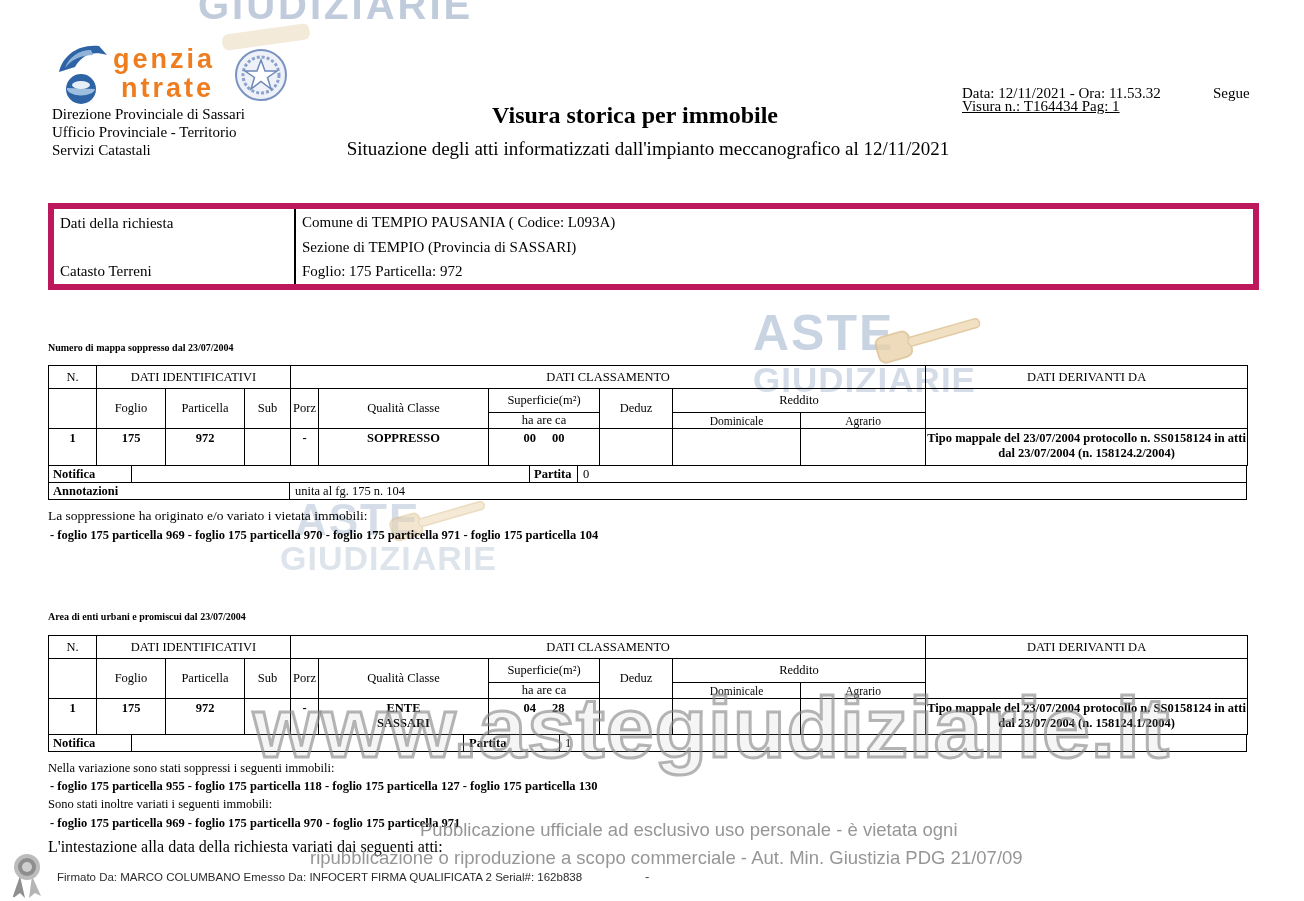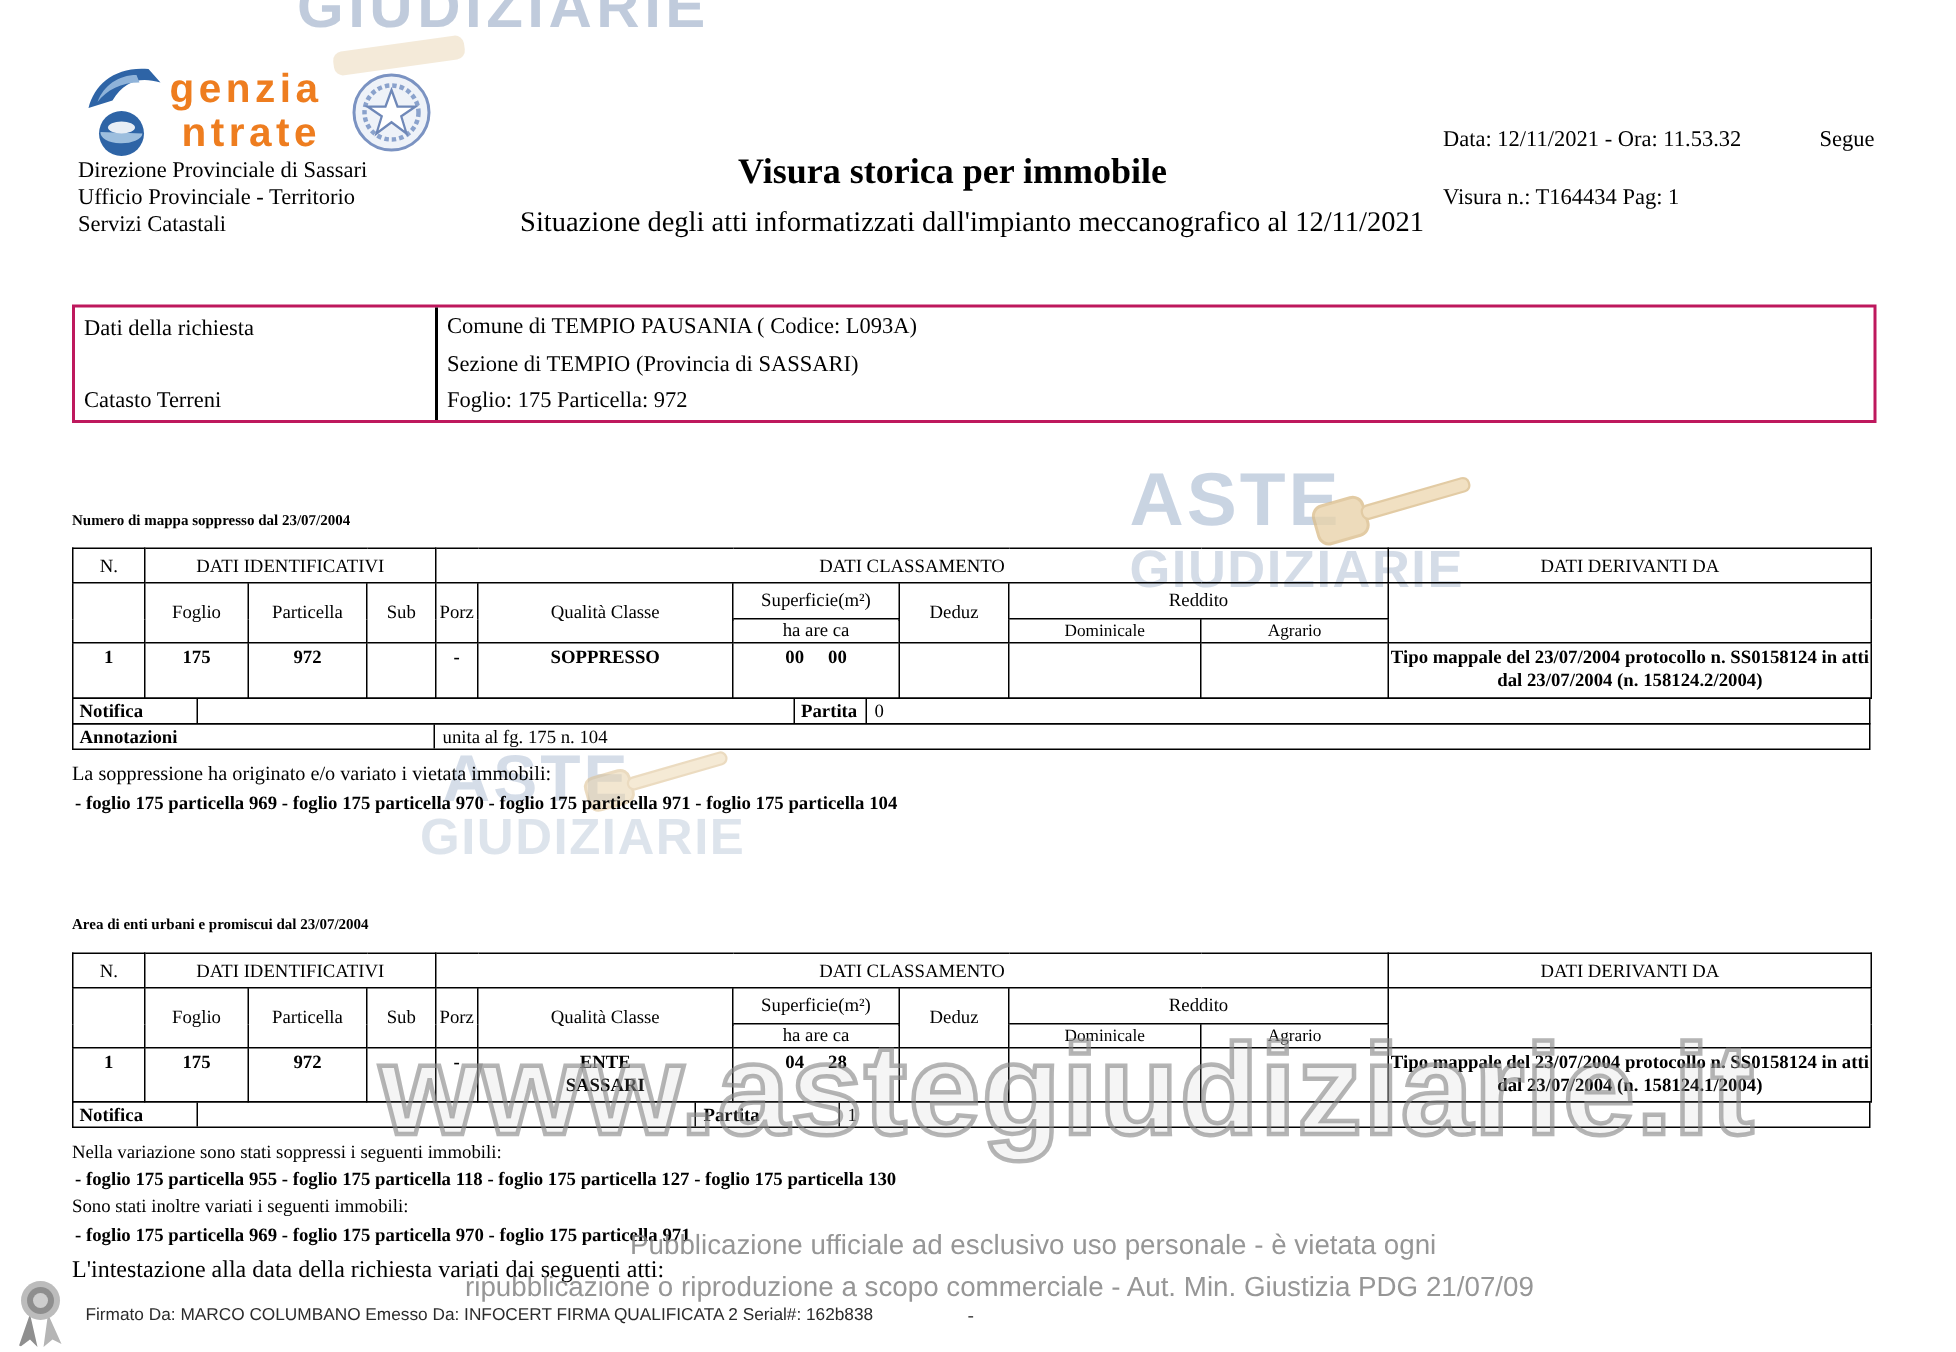--- a/index.html
+++ b/index.html
@@ -26,21 +26,21 @@
   .logo-box{left:55px;top:44px;width:230px;height:66px;z-index:1;}
   .logo-word{position:absolute;font:bold 27px "Liberation Sans",sans-serif;
              color:#ee7d1f;letter-spacing:3px;}
   .office{left:52px;top:105px;z-index:1;font-size:15px;line-height:18px;}
   .doc-title{left:0;top:102px;width:1270px;text-align:center;z-index:1;
              font-size:24px;font-weight:bold;}
   .doc-subtitle{left:0;top:138px;width:1296px;text-align:center;z-index:1;font-size:19px;}
   .hdr-right{z-index:1;font-size:15px;}
 
   
-  .req{left:48px;top:203px;width:1199px;height:75px;border:2px solid #be185d;z-index:1;
+  .req{left:48px;top:203px;width:1199px;height:75px;border:6px solid #be185d;z-index:1;
        background:transparent;}
   .req .div{position:absolute;left:240px;top:0;bottom:0;width:2px;background:#000;}
   .req .cell{position:absolute;font-size:15px;}
 
   
   .sec-title{z-index:1;font-size:10px;font-weight:bold;}
   .tblwrap{left:48px;width:1199px;z-index:1;}
   table.cad{border-collapse:collapse;width:1199px;table-layout:fixed;background:transparent;}
   table.cad td{border:1px solid #000;font-size:12.5px;text-align:center;padding:0;
                vertical-align:middle;overflow:hidden;}
@@ -121,21 +121,21 @@
     <div>Direzione Provinciale di Sassari</div>
     <div>Ufficio Provinciale - Territorio</div>
     <div>Servizi Catastali</div>
   </div>
 
   <div class="abs doc-title">Visura storica per immobile</div>
   <div class="abs doc-subtitle">Situazione degli atti informatizzati dall'impianto meccanografico al 12/11/2021</div>
 
   <div class="abs hdr-right" style="left:962px;top:85px;">Data: 12/11/2021 - Ora: 11.53.32</div>
   <div class="abs hdr-right" style="left:1213px;top:85px;">Segue</div>
-  <div class="abs hdr-right" style="left:962px;top:124px;">Visura n.: T164434 Pag: 1</div>
+  <div class="abs hdr-right" style="left:962px;top:98px;text-decoration:underline;">Visura n.: T164434 Pag: 1</div>
 
   <div class="abs req">
     <i class="div"></i>
     <span class="cell" style="left:6px;top:6px;">Dati della richiesta</span>
     <span class="cell" style="left:6px;top:54px;">Catasto Terreni</span>
     <span class="cell" style="left:248px;top:5px;">Comune di TEMPIO PAUSANIA ( Codice: L093A)</span>
     <span class="cell" style="left:248px;top:30px;">Sezione di TEMPIO (Provincia di SASSARI)</span>
     <span class="cell" style="left:248px;top:54px;">Foglio: 175 Particella: 972</span>
   </div>
 

